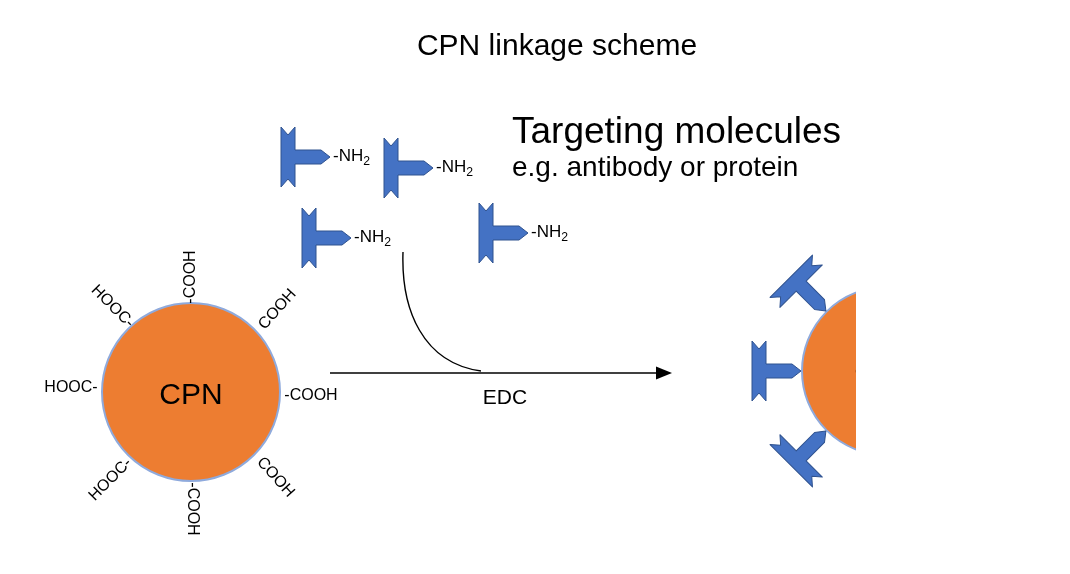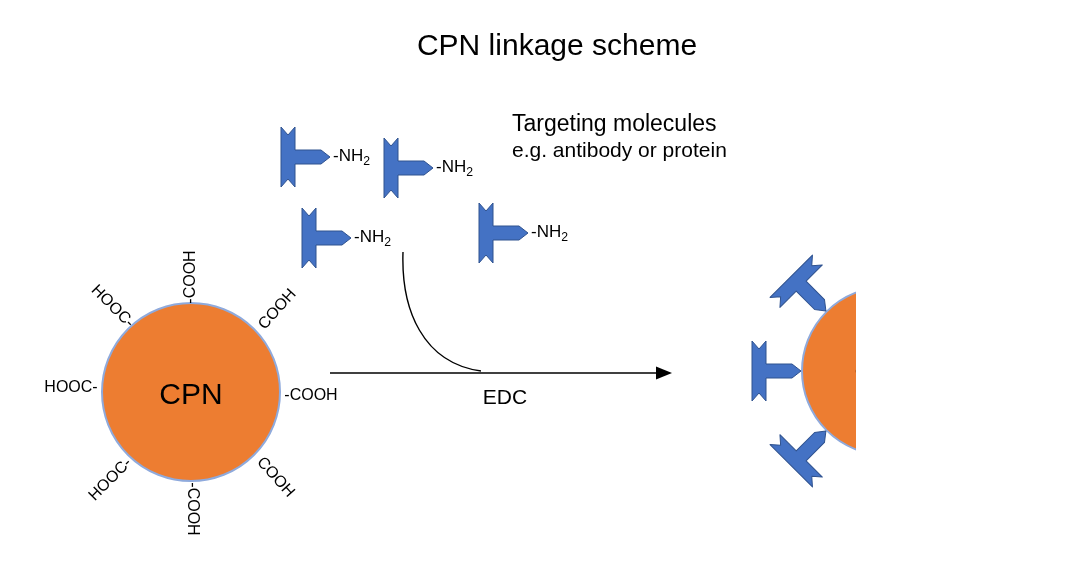--- a/index.html
+++ b/index.html
@@ -13,22 +13,22 @@
   }
   .stage svg{position:absolute;left:0;top:0;}
   .label{
     position:absolute;
     color:#000;
     white-space:nowrap;
     font-family:"Liberation Sans", sans-serif;
     line-height:1;
   }
   .title{font-size:30px;transform:translate(-50%,0);}
-  .heading-main{font-size:23px;}
-  .heading-sub{font-size:21px;margin-top:4px;}
+  .heading-main{font-size:37px;}
+  .heading-sub{font-size:28px;margin-top:4px;}
   .cpn{font-size:30px;transform:translate(-50%,-50%);}
   .edc{font-size:21px;transform:translate(-50%,0);}
   .amine{font-size:17px;transform:translate(0,-50%);}
   .amine sub{font-size:0.72em;}
   .carboxyl{font-size:16px;}
 </style>
 </head>
 <body>
 
 <div class="stage">

